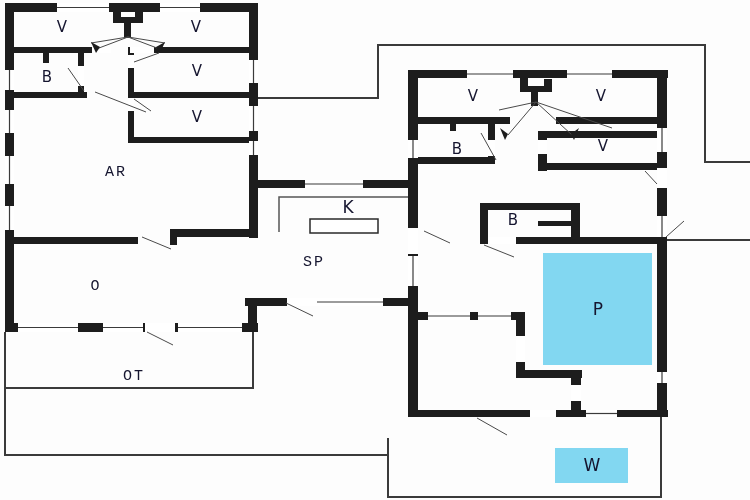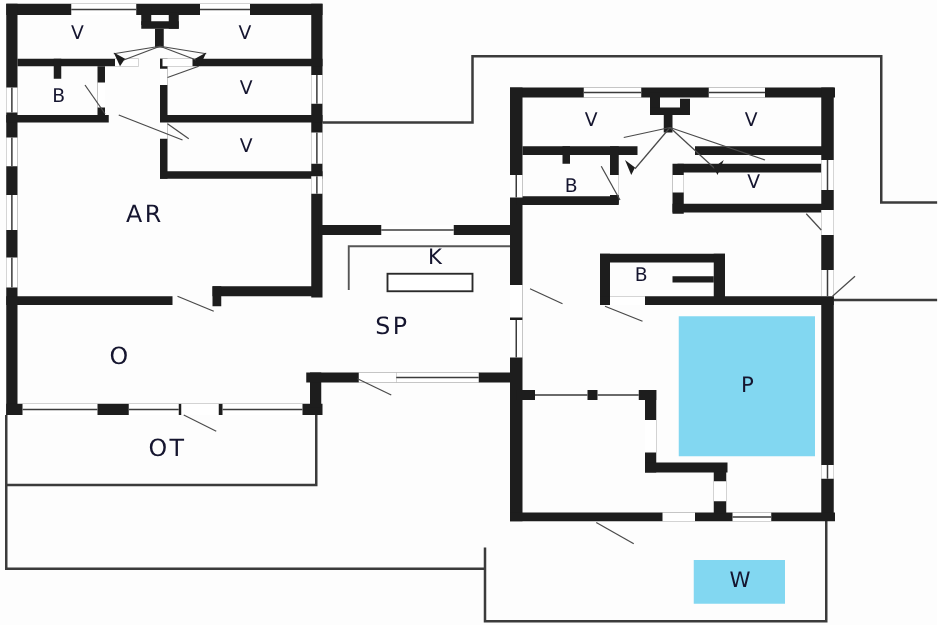--- a/index.html
+++ b/index.html
@@ -14,21 +14,21 @@
   .lbl{
     position:absolute;
     transform:translate(-50%,-50%);
     color:#15152f;
     font-family:"DejaVu Sans", sans-serif;
     white-space:nowrap;
     line-height:1;
   }
   .sm{font-size:15px;}
   .md{font-size:17px;}
-  .lg{font-size:19px;letter-spacing:2px;}
+  .lg{font-size:15px;letter-spacing:2px;font-family:Liberation Mono, monospace;}
 </style>
 </head>
 <body>
 
 <div id="stage">
 
 <svg id="plan-svg" width="750" height="500" viewBox="0 0 750 500">
 
   <g fill="none" stroke-width="2" stroke="#3b3b3b">
     <path d="M258,98 L378,98 L378,45 L705,45 L705,162 L750,162"></path>
@@ -205,21 +205,21 @@
 
 <span class="lbl sm" style="left:62px;top:27px">V</span>
 <span class="lbl sm" style="left:196px;top:27px">V</span>
 <span class="lbl sm" style="left:47px;top:77px">B</span>
 <span class="lbl sm" style="left:197px;top:71px">V</span>
 <span class="lbl sm" style="left:197px;top:117px">V</span>
 <span class="lbl lg" style="left:116px;top:172px">AR</span>
 <span class="lbl md" style="left:348px;top:207px">K</span>
 <span class="lbl lg" style="left:314px;top:262px">SP</span>
 <span class="lbl lg" style="left:96px;top:286px">O</span>
-<span class="lbl lg" style="left:134px;top:359px">OT</span>
+<span class="lbl lg" style="left:134px;top:376px">OT</span>
 <span class="lbl sm" style="left:473px;top:96px">V</span>
 <span class="lbl sm" style="left:601px;top:96px">V</span>
 <span class="lbl sm" style="left:457px;top:149px">B</span>
 <span class="lbl sm" style="left:603px;top:146px">V</span>
 <span class="lbl sm" style="left:513px;top:220px">B</span>
 <span class="lbl md" style="left:598px;top:309px">P</span>
 <span class="lbl md" style="left:592px;top:465px">W</span>
 
 </div>
 

